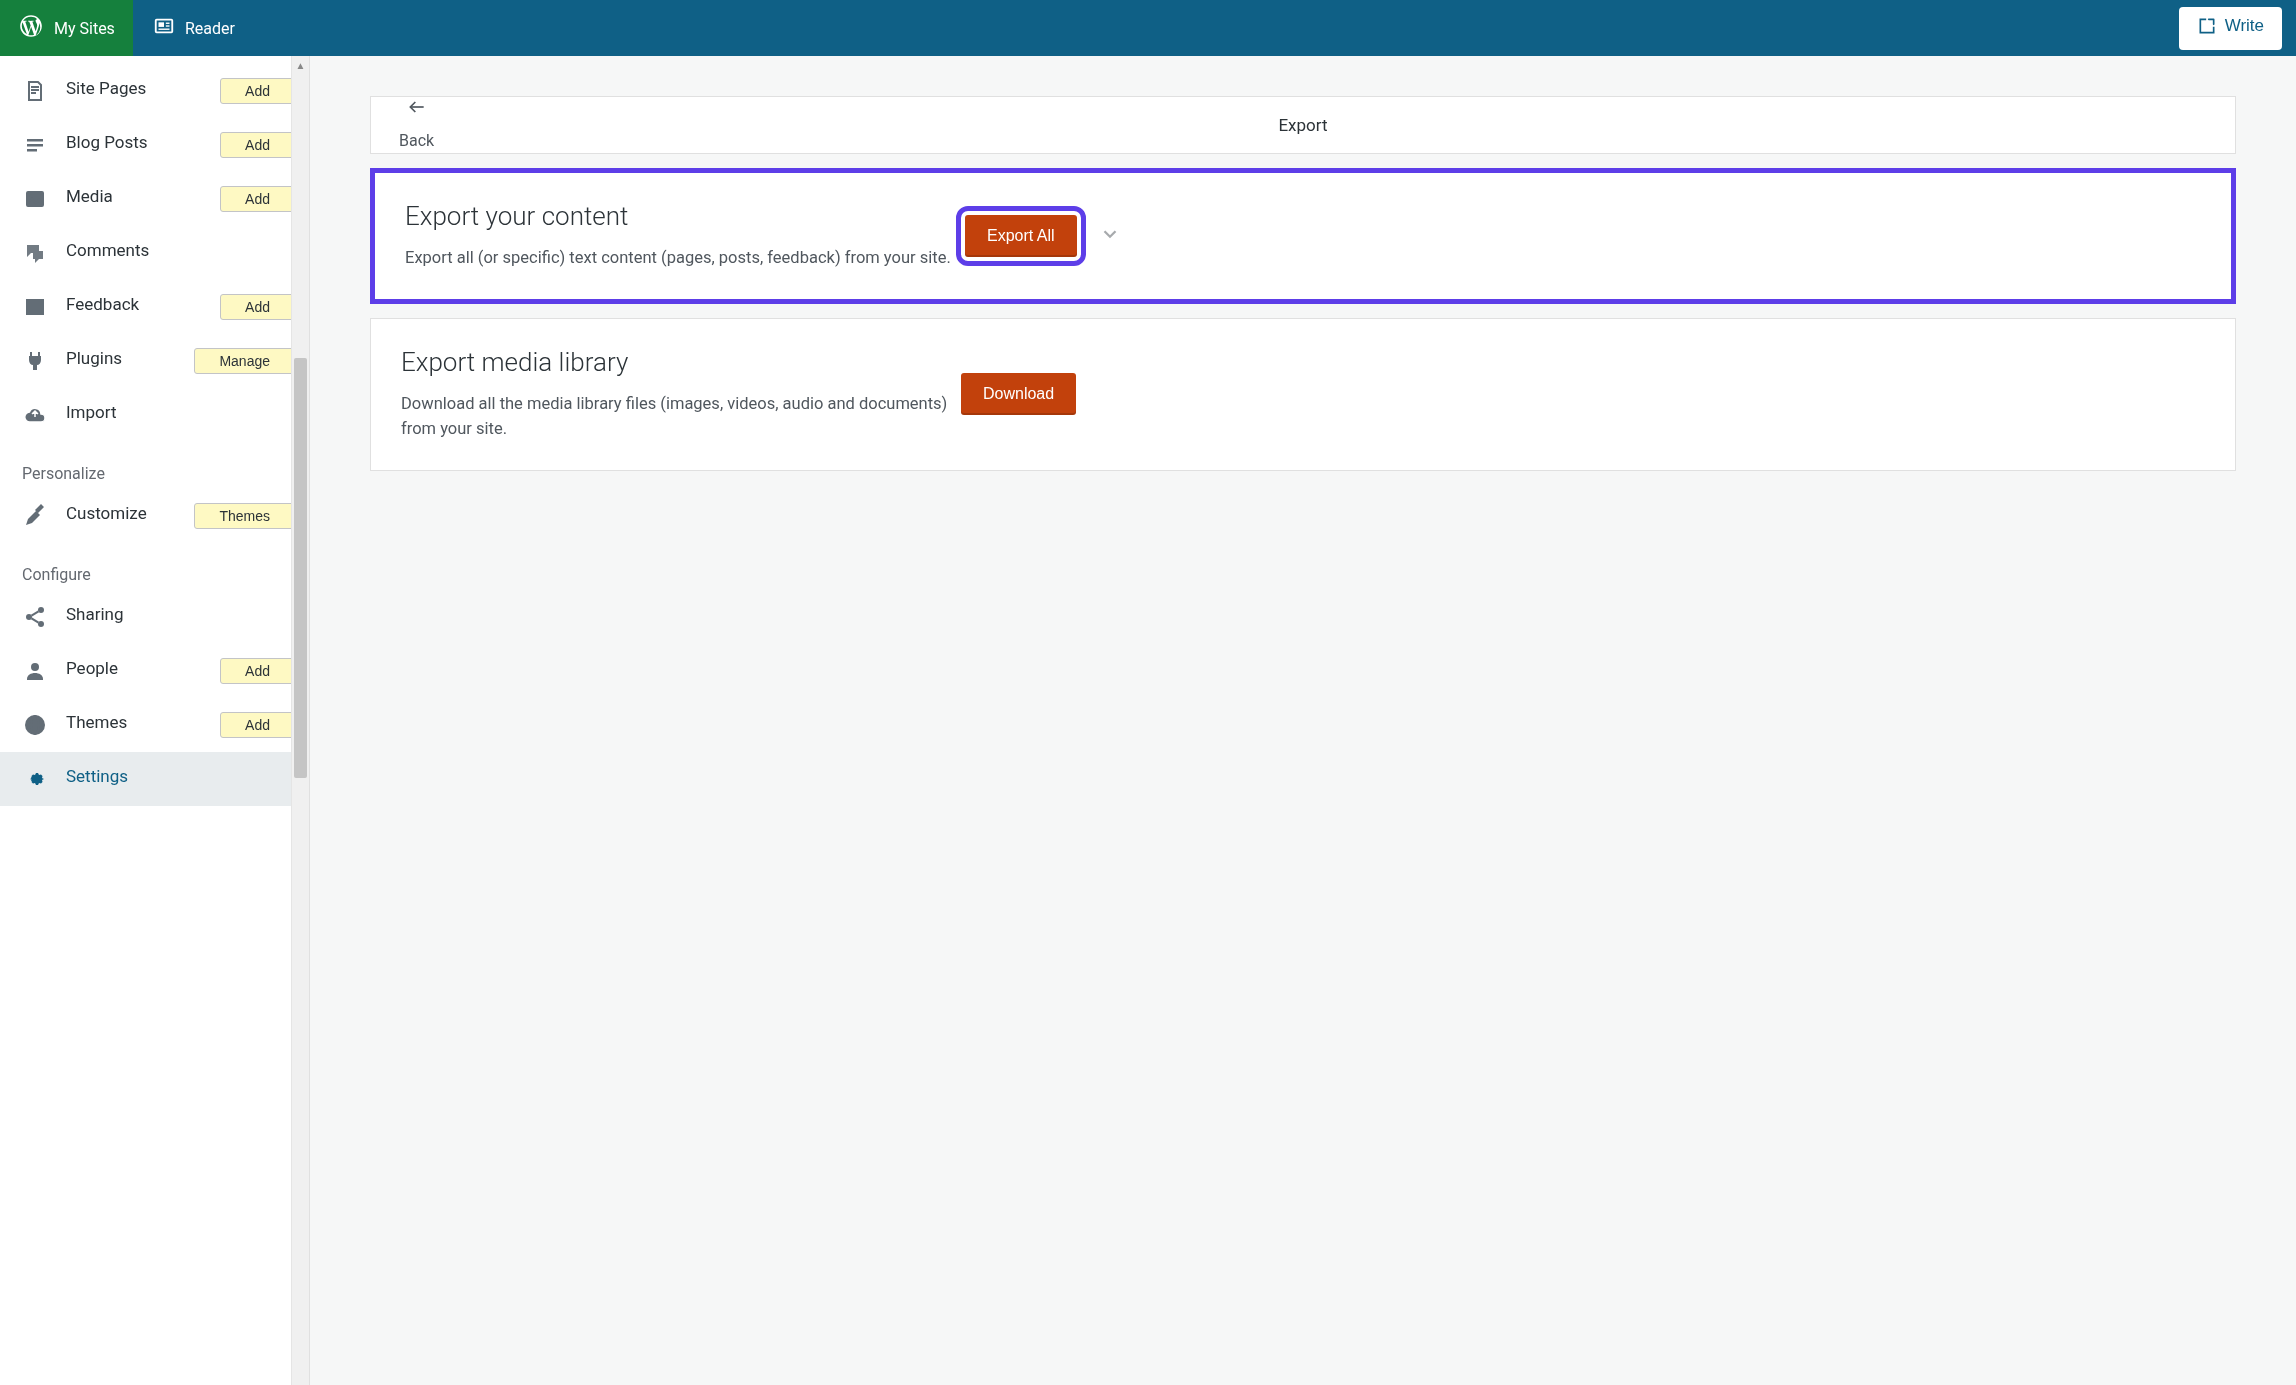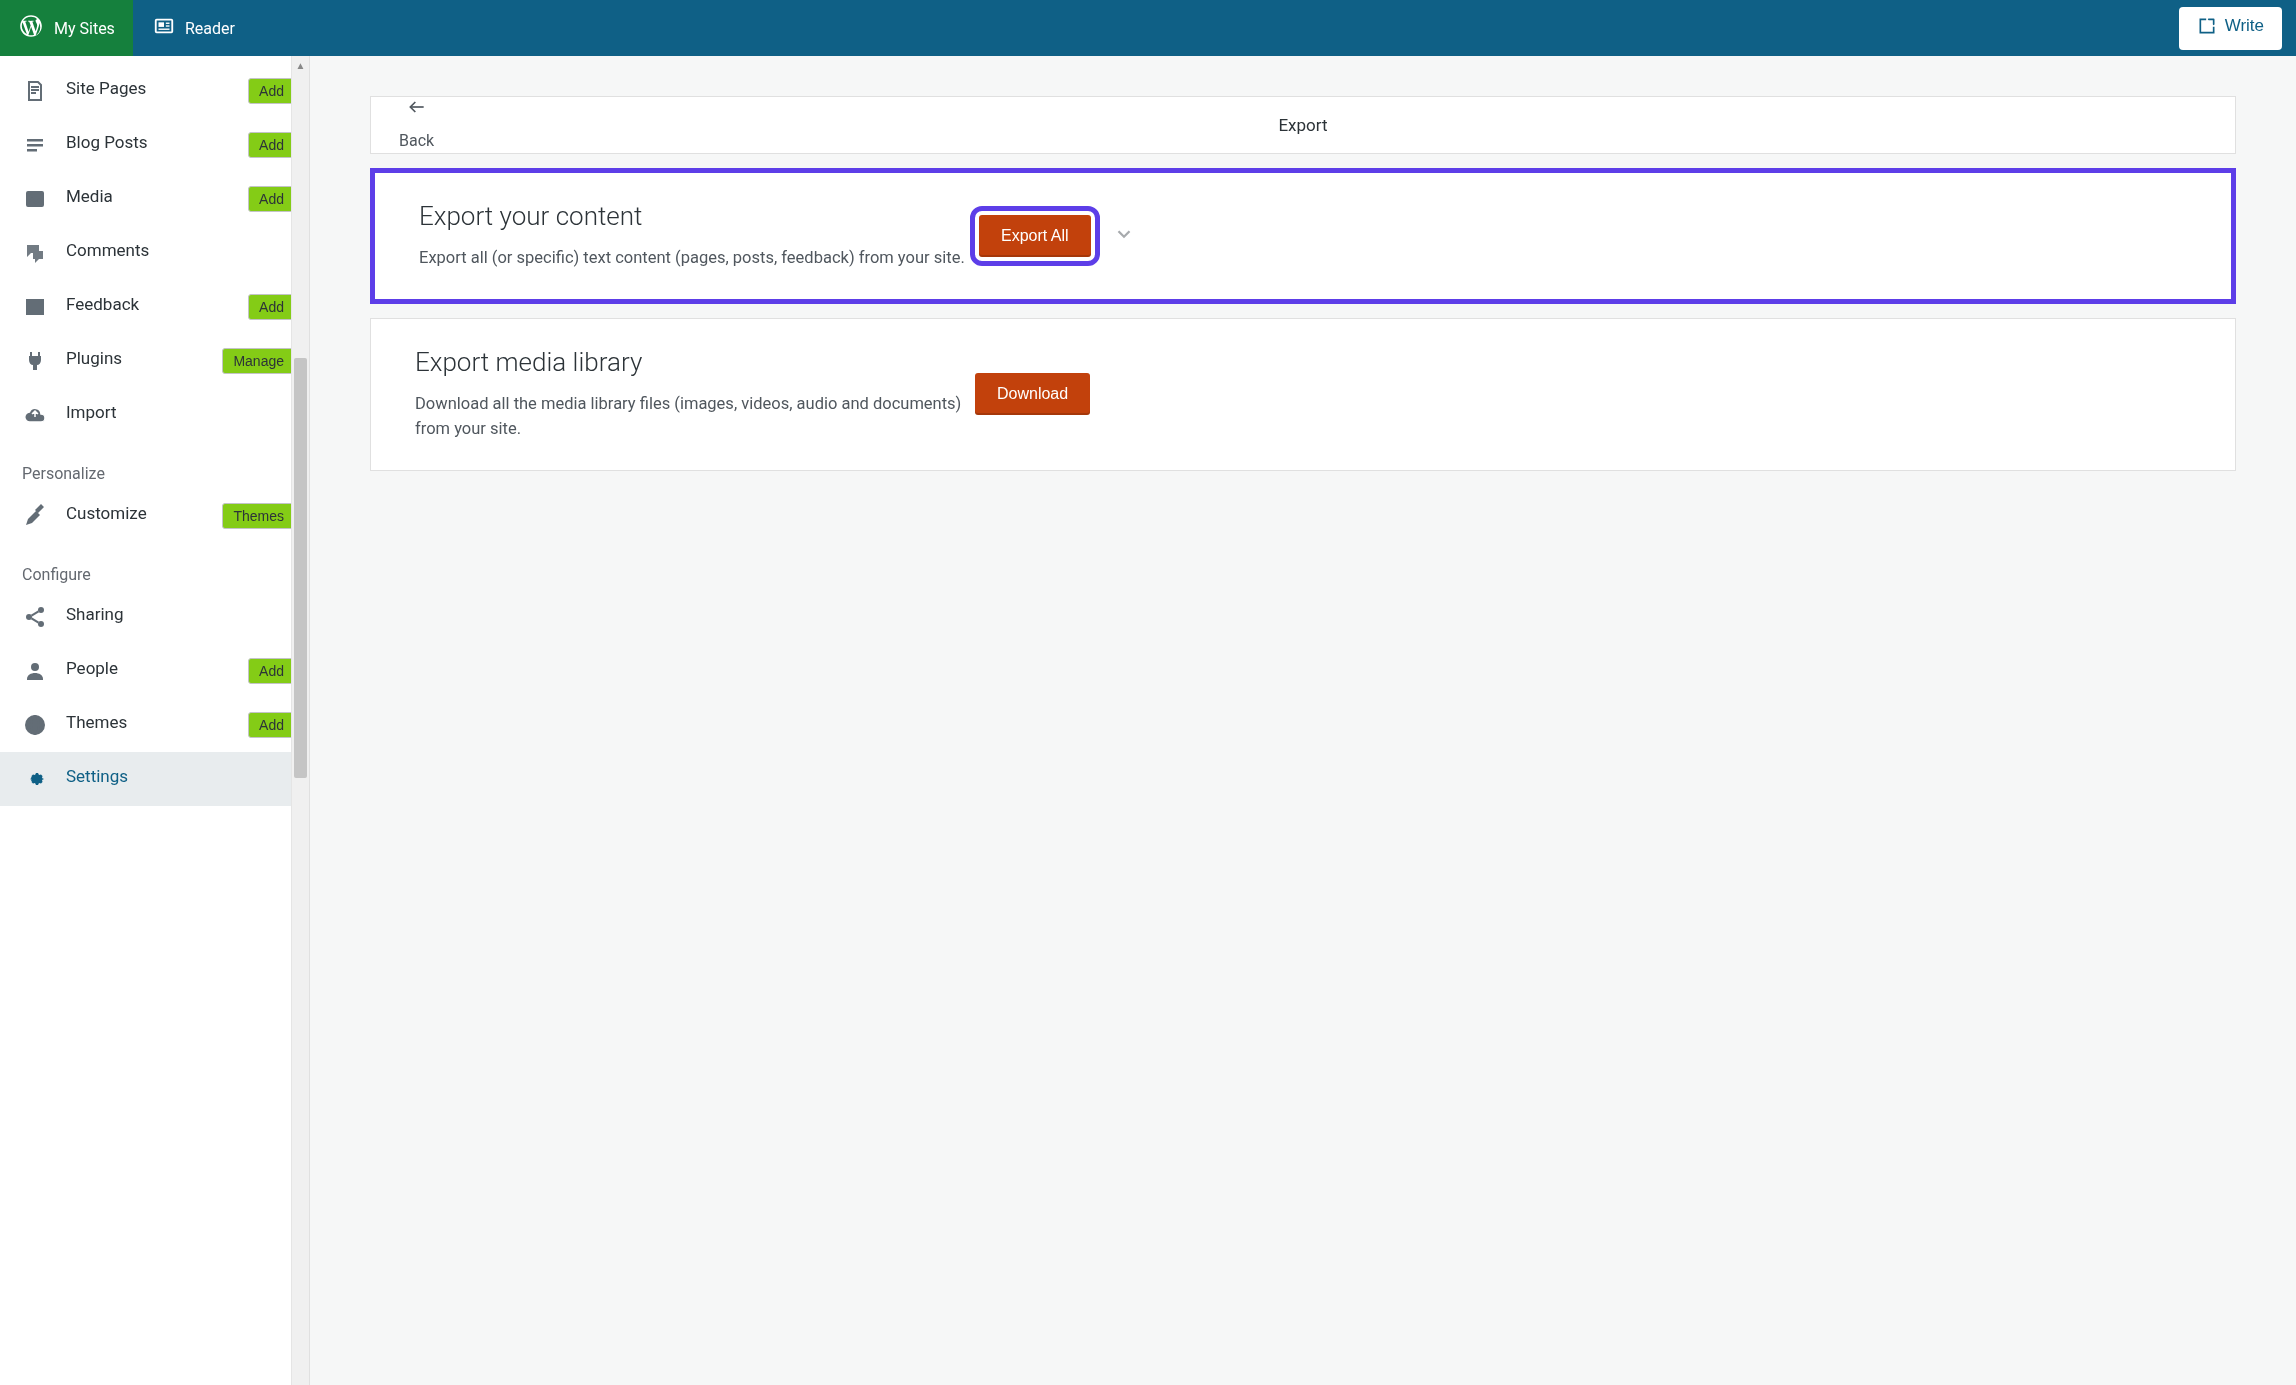--- a/index.html
+++ b/index.html
@@ -19,35 +19,35 @@
   
   
   .sidebar { width: 310px; background: #fff; border-right: 1px solid #e0e0e0; overflow-y: auto; position: relative; }
   .sidebar-list { list-style: none; padding: 8px 0 0 0; }
   .sidebar-item { display: flex; align-items: flex-start; padding: 14px 14px 14px 22px; cursor: pointer; font-size: 17px; color: #2c3338; }
   .sidebar-item.active { background: #e8ecee; color: #0f6086; }
   .sidebar-item.active .sidebar-icon svg { fill: #0f6086; }
   .sidebar-icon { width: 26px; height: 26px; display: flex; align-items: center; justify-content: center; margin-right: 18px; flex-shrink: 0; }
   .sidebar-icon svg { fill: #636d76; }
   .sidebar-label { flex: 1; }
-  .sidebar-action { background: #84cc16; border: 1px solid #c3c4c7; border-radius: 3px; padding: 4px 10px; font-size: 14px; color: #2c3338; cursor: pointer; font-weight: 500; }
+  .sidebar-action { background: #fef9c3; border: 1px solid #c3c4c7; border-radius: 3px; padding: 4px 24px; font-size: 14px; color: #2c3338; cursor: pointer; font-weight: 500; }
   .sidebar-section { padding: 22px 0 6px 22px; font-size: 16px; color: #646970; font-weight: 400; }
   
   
   .scroll-track { position: absolute; right: 0; top: 0; width: 18px; height: 100%; background: #f0f0f0; border-left: 1px solid #e5e5e5; }
   .scroll-up { position: absolute; top: 0; left: 0; width: 100%; height: 18px; display: flex; align-items: center; justify-content: center; font-size: 10px; color: #888; }
   .scroll-thumb { position: absolute; top: 302px; left: 2px; right: 2px; height: 420px; background: #c5c5c5; border-radius: 2px; }
   
   
   .main { flex: 1; overflow-y: auto; padding: 0; }
   .page-header { background: #fff; border: 1px solid #e0e0e0; margin: 40px 60px 14px 60px; display: flex; align-items: center; height: 58px; position: relative; }
   .back-btn { display: flex; align-items: center; gap: 10px; padding: 0 28px; height: 100%; cursor: pointer; color: #50575e; font-size: 16px; flex-direction: column; }
   .page-title { position: absolute; left: 50%; transform: translateX(-50%); font-size: 17px; color: #2c3338; font-weight: 400; }
   
-  .card { background: #fff; border: 1px solid #e0e0e0; margin: 14px 60px; padding: 28px 44px; display: flex; align-items: center; }
+  .card { background: #fff; border: 1px solid #e0e0e0; margin: 14px 60px; padding: 28px 30px; display: flex; align-items: center; }
   .card.highlighted { border: 5px solid #5d3ee8; }
   .card-text { flex: 1; max-width: 560px; }
   .card-title { font-size: 26px; font-weight: 300; color: #2c3338; margin-bottom: 14px; }
   .card-desc { font-size: 16.5px; color: #50575e; line-height: 1.55; }
   .card-actions { display: flex; align-items: center; gap: 22px; }
   .btn-primary { background: #c2410c; color: #fff; border: none; border-radius: 3px; padding: 12px 22px; font-size: 16px; font-weight: 500; cursor: pointer; box-shadow: inset 0 -2px 0 rgba(0,0,0,0.15); }
   .btn-primary.highlighted-btn { outline: 5px solid #5d3ee8; outline-offset: 4px; }
   .chevron { cursor: pointer; color: #a7aaad; }
 </style>
 </head>

